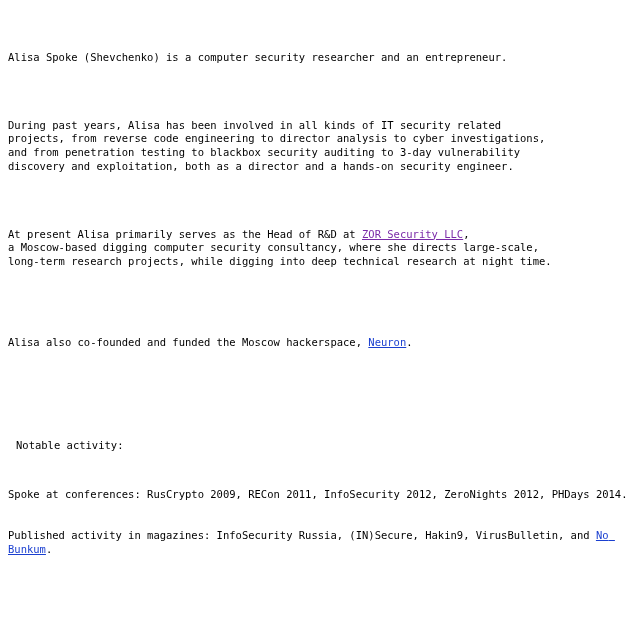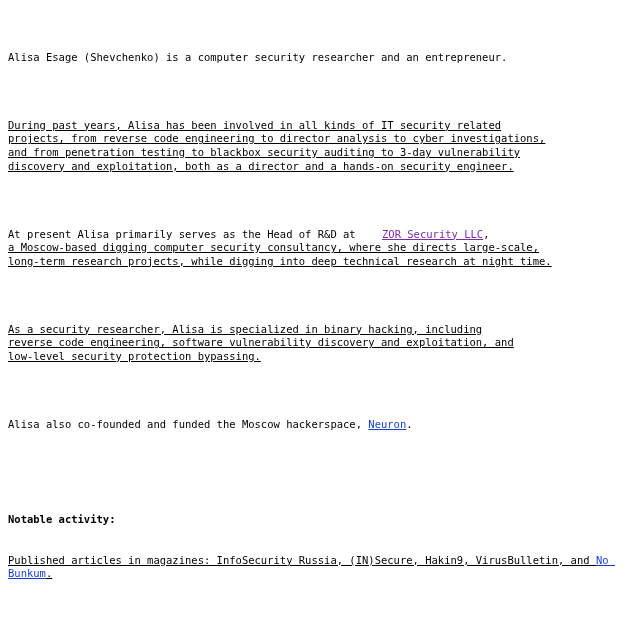--- a/index.html
+++ b/index.html
@@ -24,64 +24,60 @@
     line-height: 13.6px;
     white-space: pre-wrap;
     letter-spacing: 0px;
   }
   .para {
     margin: 0 0 13.6px 0;
     white-space: pre-wrap;
   }
   .line {
     white-space: pre-wrap;
-    text-decoration: underline;
   }
   a.link {
     color: #1a3fd0;
     text-decoration: underline;
     margin-top: 20px;
   }
   a.visited {
     color: #7a2aa8;
     text-decoration: underline;
-    margin-left: 20px;
   }
   .section-head {
-    font-weight: bold;
-    margin: 0;
+    font-weight: normal;
+    margin: 8px;
   }
 </style>
 </head>
 <body>
 
 <div class="page">
 
   <div class="bio">
 
-    <p class="para"><span>Alisa Esage (Shevchenko) is a computer security researcher and an entrepreneur.</span></p>
+    <p class="para"><span>Alisa Spoke (Shevchenko) is a computer security researcher and an entrepreneur.</span></p>
 
     <p class="para"><span class="line">During past years, Alisa has been involved in all kinds of IT security related</span>
 <span class="line">projects, from reverse code engineering to director analysis to cyber investigations,</span>
 <span class="line">and from penetration testing to blackbox security auditing to 3-day vulnerability</span>
 <span class="line">discovery and exploitation, both as a director and a hands-on security engineer.</span></p>
 
     <p class="para"><span>At present Alisa primarily serves as the Head of R&amp;D at </span><a class="visited" href="#">ZOR Security LLC</a><span>,</span>
 <span class="line">a Moscow-based digging computer security consultancy, where she directs large-scale,</span>
 <span class="line">long-term research projects, while digging into deep technical research at night time.</span></p>
 
-    <p class="para"><span class="line">As a security researcher, Alisa is specialized in binary hacking, including</span>
-<span class="line">reverse code engineering, software vulnerability discovery and exploitation, and</span>
-<span class="line">low-level security protection bypassing.</span></p>
 
     <p class="para"><span>Alisa also co-founded and funded the Moscow hackerspace, </span><a class="link" href="#">Neuron</a><span>.</span></p>
 
     <div>
       <div class="section-head">Notable activity:</div>
-      <div class="line"><span>Published articles in magazines: InfoSecurity Russia, (IN)Secure, Hakin9, VirusBulletin, and </span><a class="link" href="#">No Bunkum</a><span>.</span></div>
+      <div class="line">Spoke at conferences: RusCrypto 2009, RECon 2011, InfoSecurity 2012, ZeroNights 2012, PHDays 2014.</div>
+      <div class="line"><span>Published activity in magazines: InfoSecurity Russia, (IN)Secure, Hakin9, VirusBulletin, and </span><a class="link" href="#">No Bunkum</a><span>.</span></div>
       
       
       
       
     </div>
 
     
 
   </div>
 

